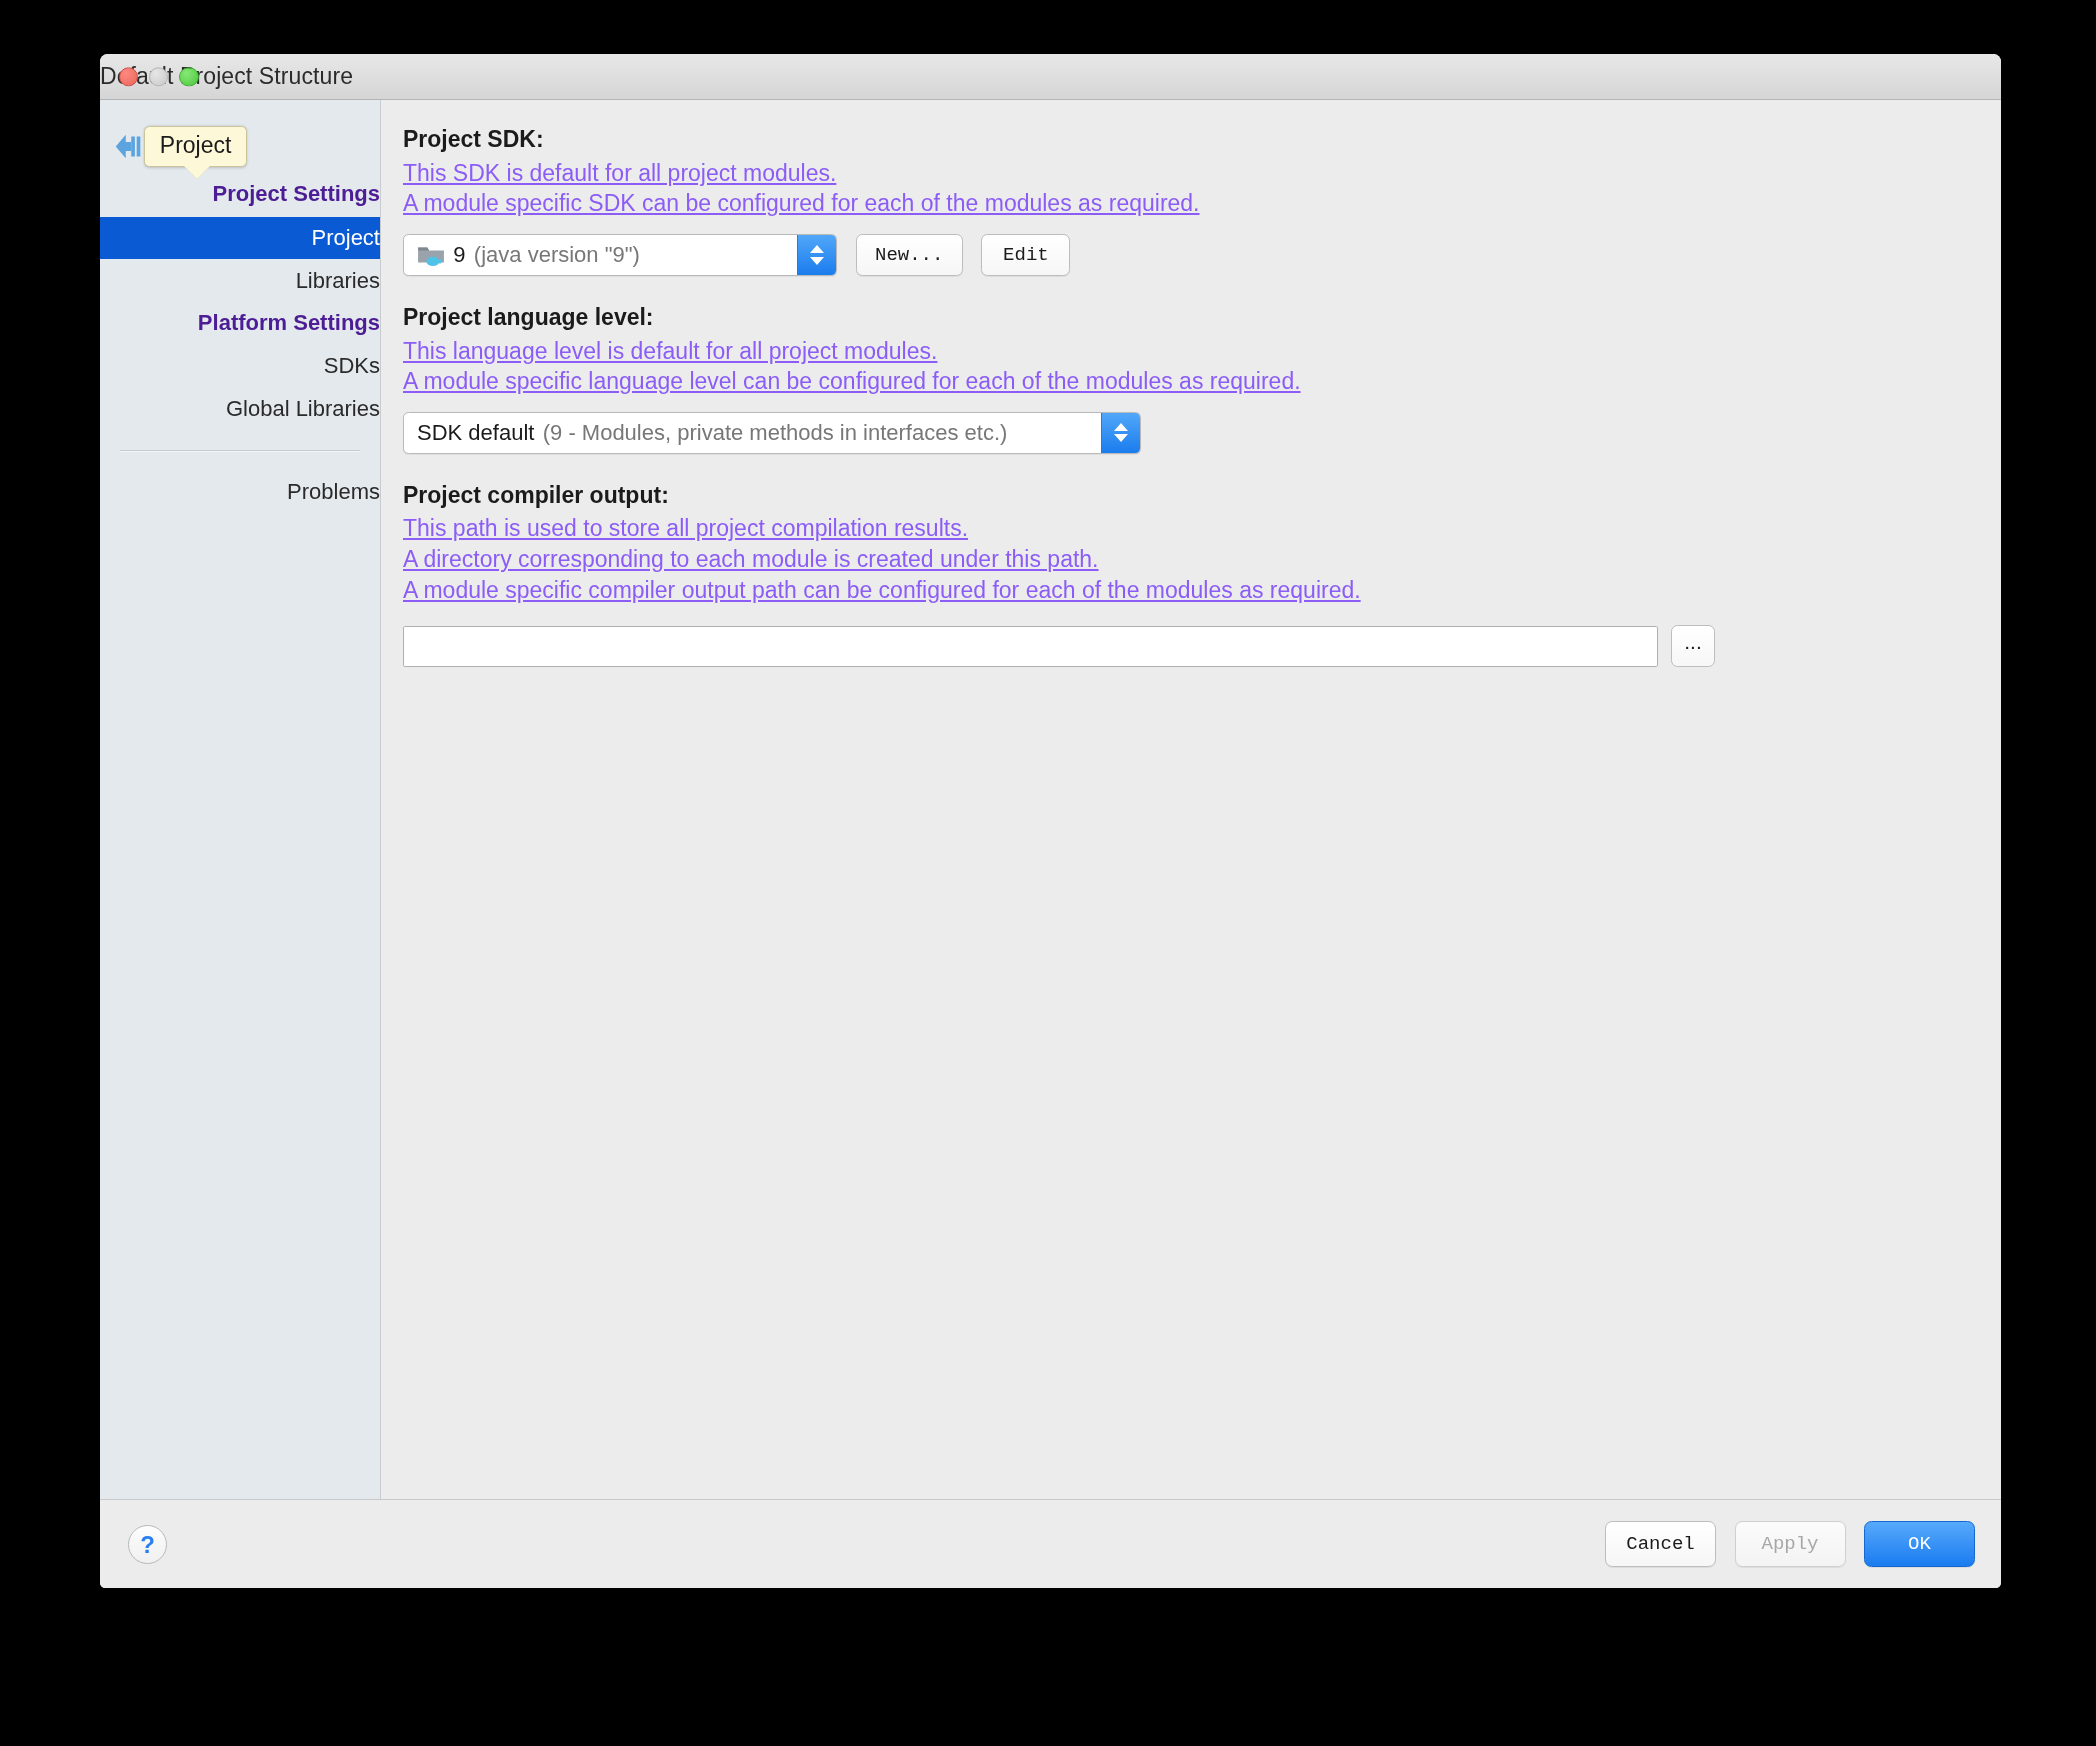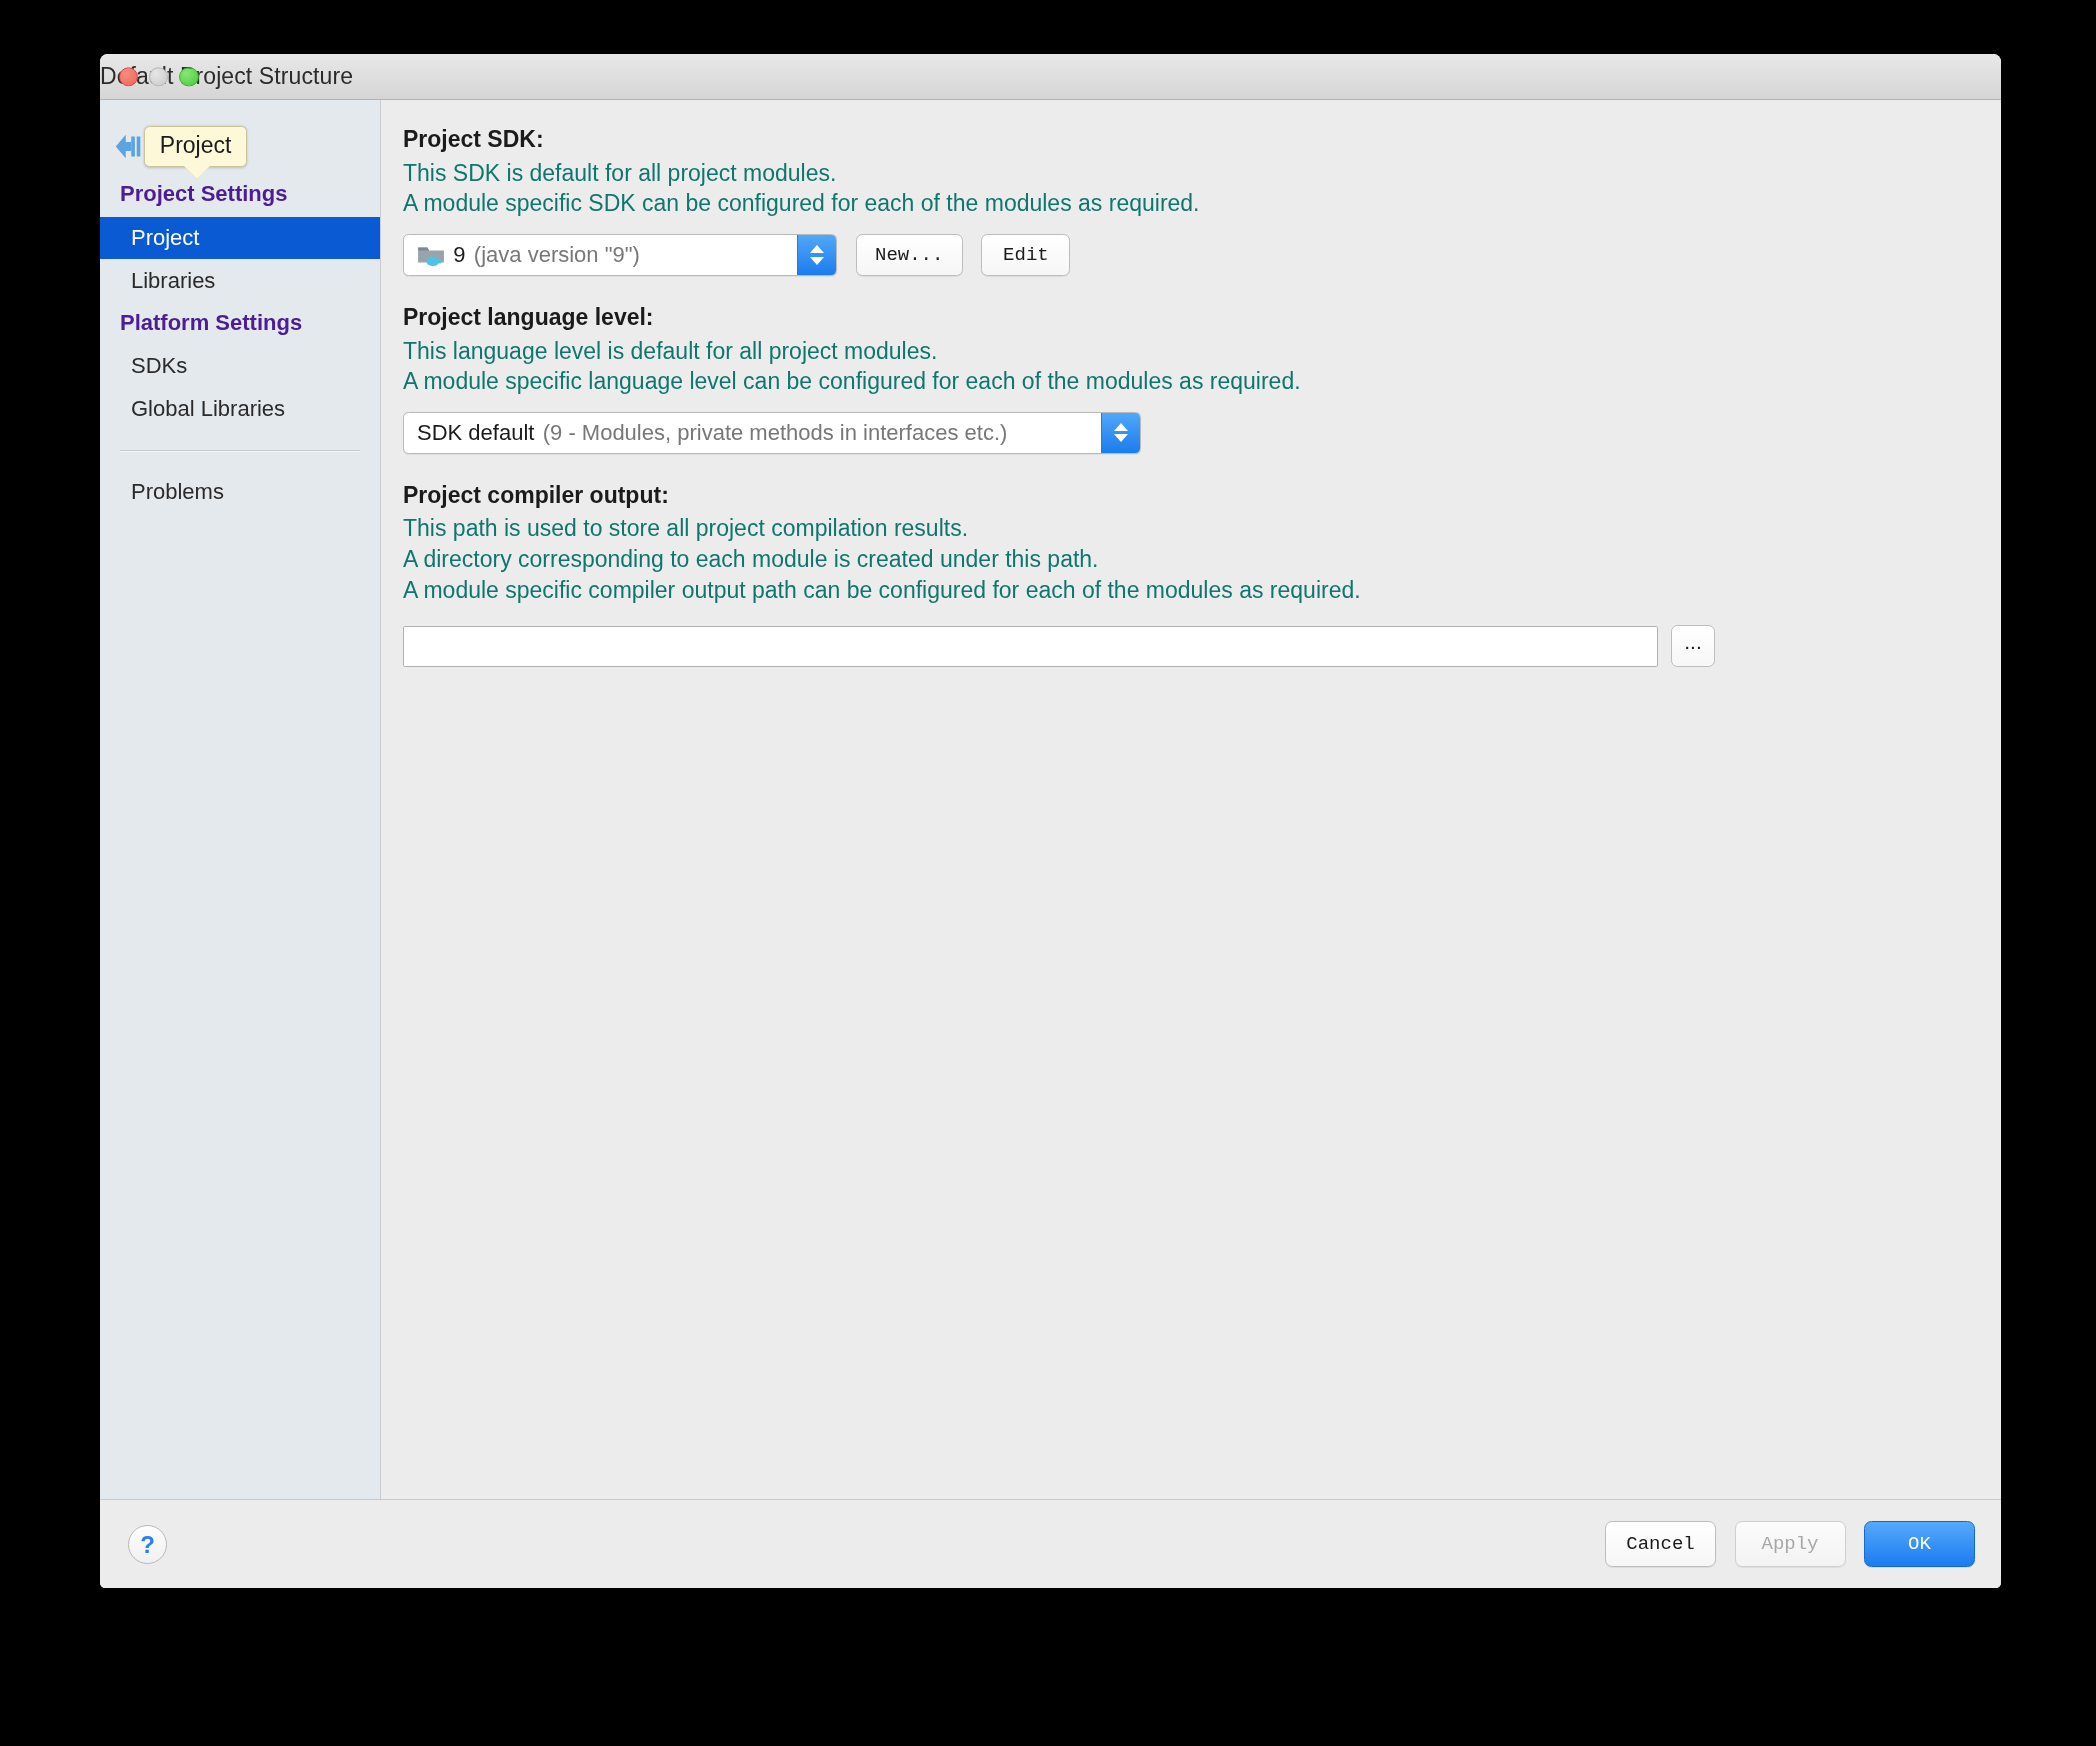--- a/index.html
+++ b/index.html
@@ -79,20 +79,21 @@
   }
 
   
   .sidebar {
     width: 281px;
     flex: 0 0 281px;
     background: #e4e9ed;
     border-right: 0.9px solid #c8ccd0;
     position: relative;
     padding-top: 20px;
+    text-align: right;
   }
   .back-row {
     position: relative;
     height: 54px;
   }
   .back-arrow {
     position: absolute;
     left: 13px;
     top: 11px;
     width: 31px; height: 31px;
@@ -156,22 +157,23 @@
   }
   .section-title {
     font-size: 23px;
     font-weight: bold;
     color: #1b1b1b;
     margin: 0 0 2.8px 0;
     line-height: 1.35;
   }
   .section-line {
     font-size: 23px;
-    color: #0f766e;
+    color: #8b5cf6;
     line-height: 1.33;
+    text-decoration: underline;
   }
   .spacer-12 { height: 14.8px; }
   .spacer-24 { height: 26px; }
 
   
   .combo {
     display: inline-flex;
     align-items: stretch;
     height: 42px;
     background: #ffffff;

